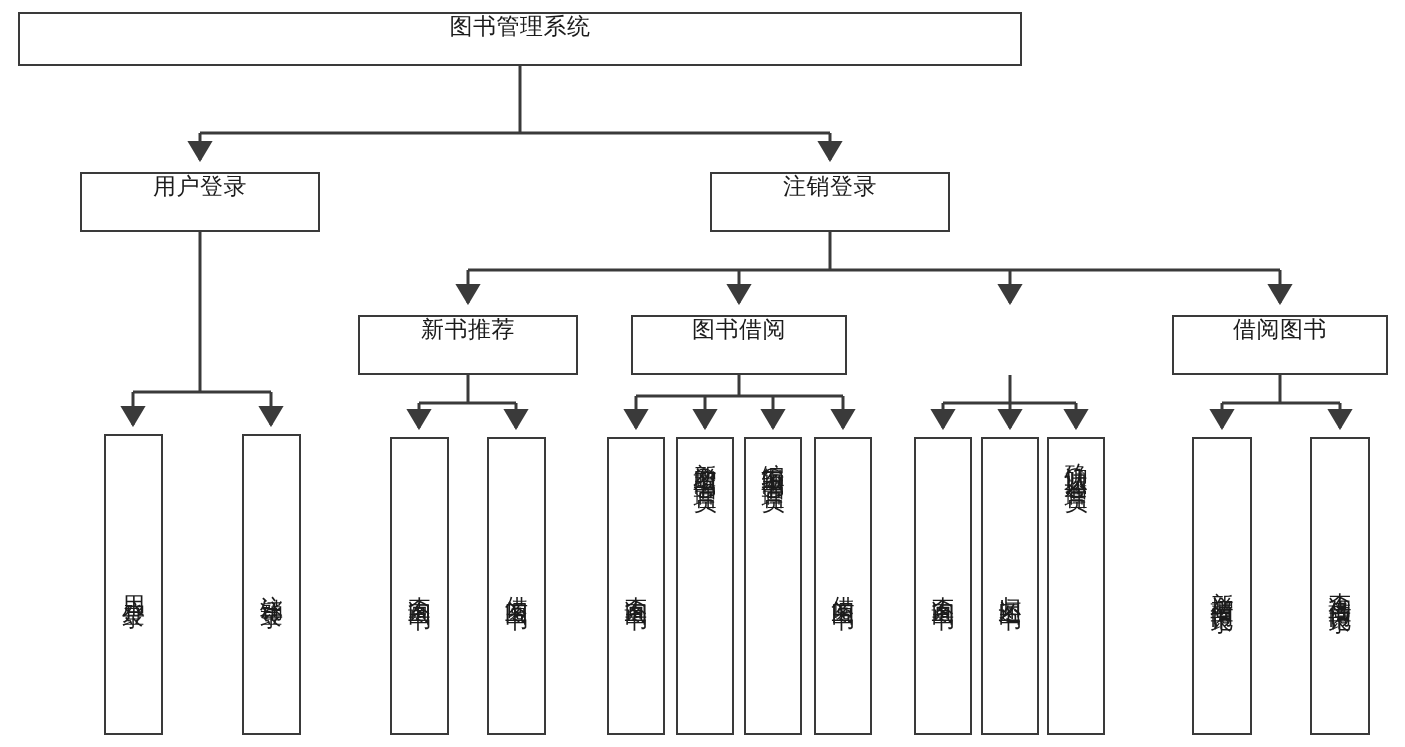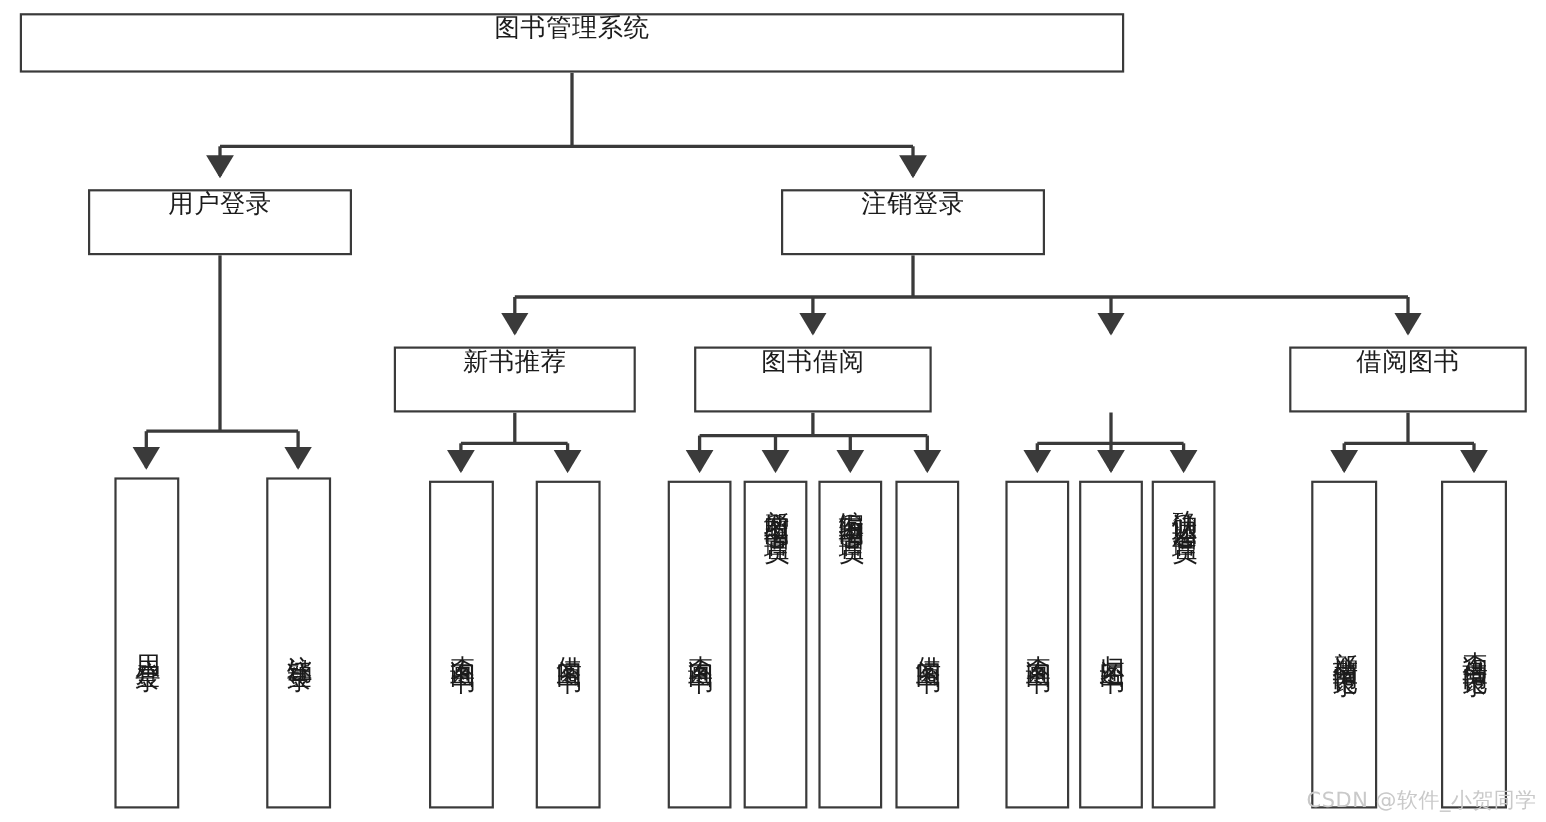--- a/index.html
+++ b/index.html
@@ -181,14 +181,13 @@
     <span class="node-label-v">确认归还（管理员）</span>
   </div>
 
   <div class="node-box leaf" style="left:1192px; top:437px; width:60px; height:298px;">
     <span class="node-label-v">新增借阅记录</span>
   </div>
   <div class="node-box leaf" style="left:1310px; top:437px; width:60px; height:298px;">
     <span class="node-label-v">查询借阅记录</span>
   </div>
 
-  <div id="watermark">CSDN @软件_小贺同学</div>
 </div>
 
 </body></html>

